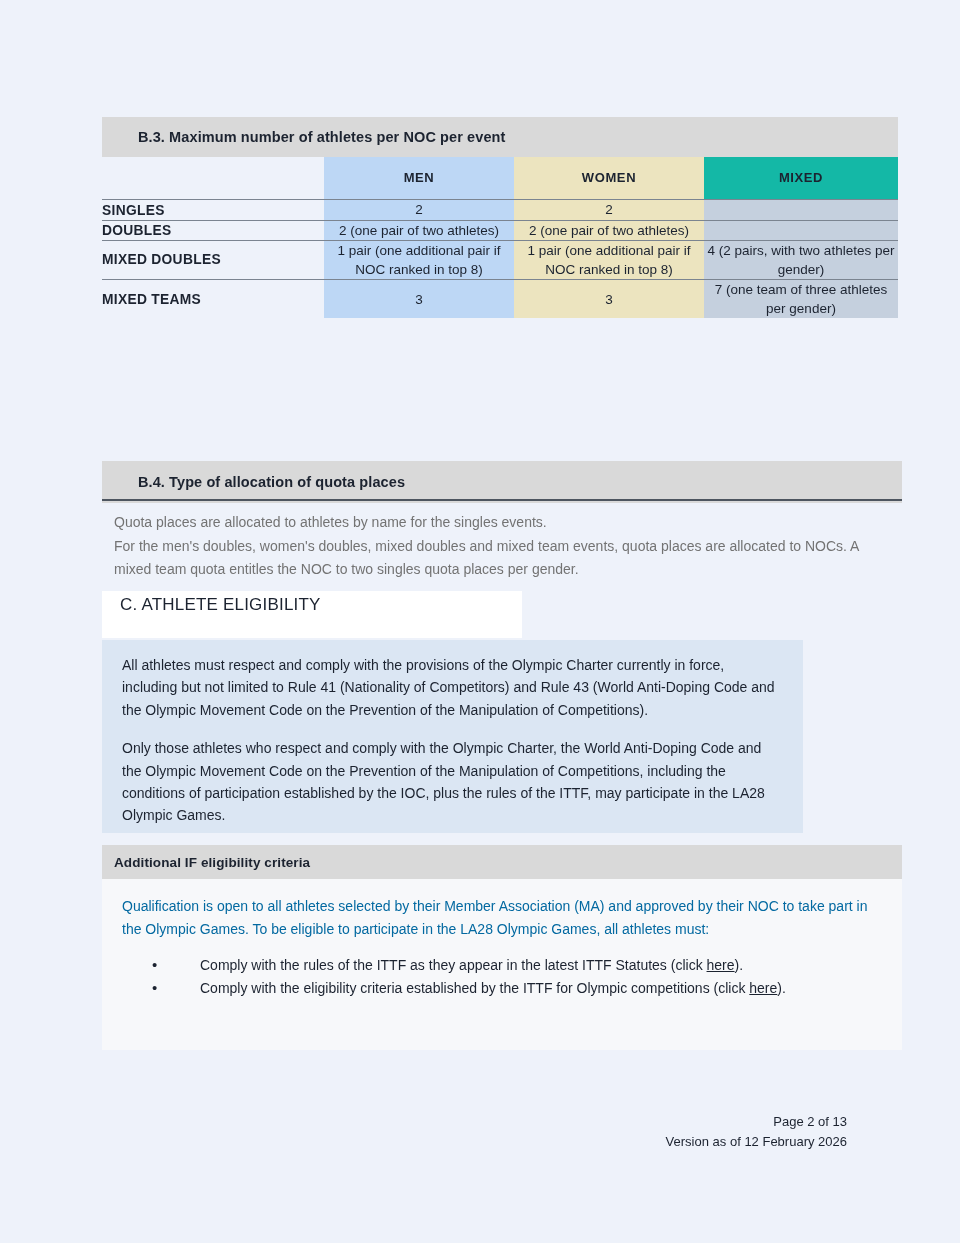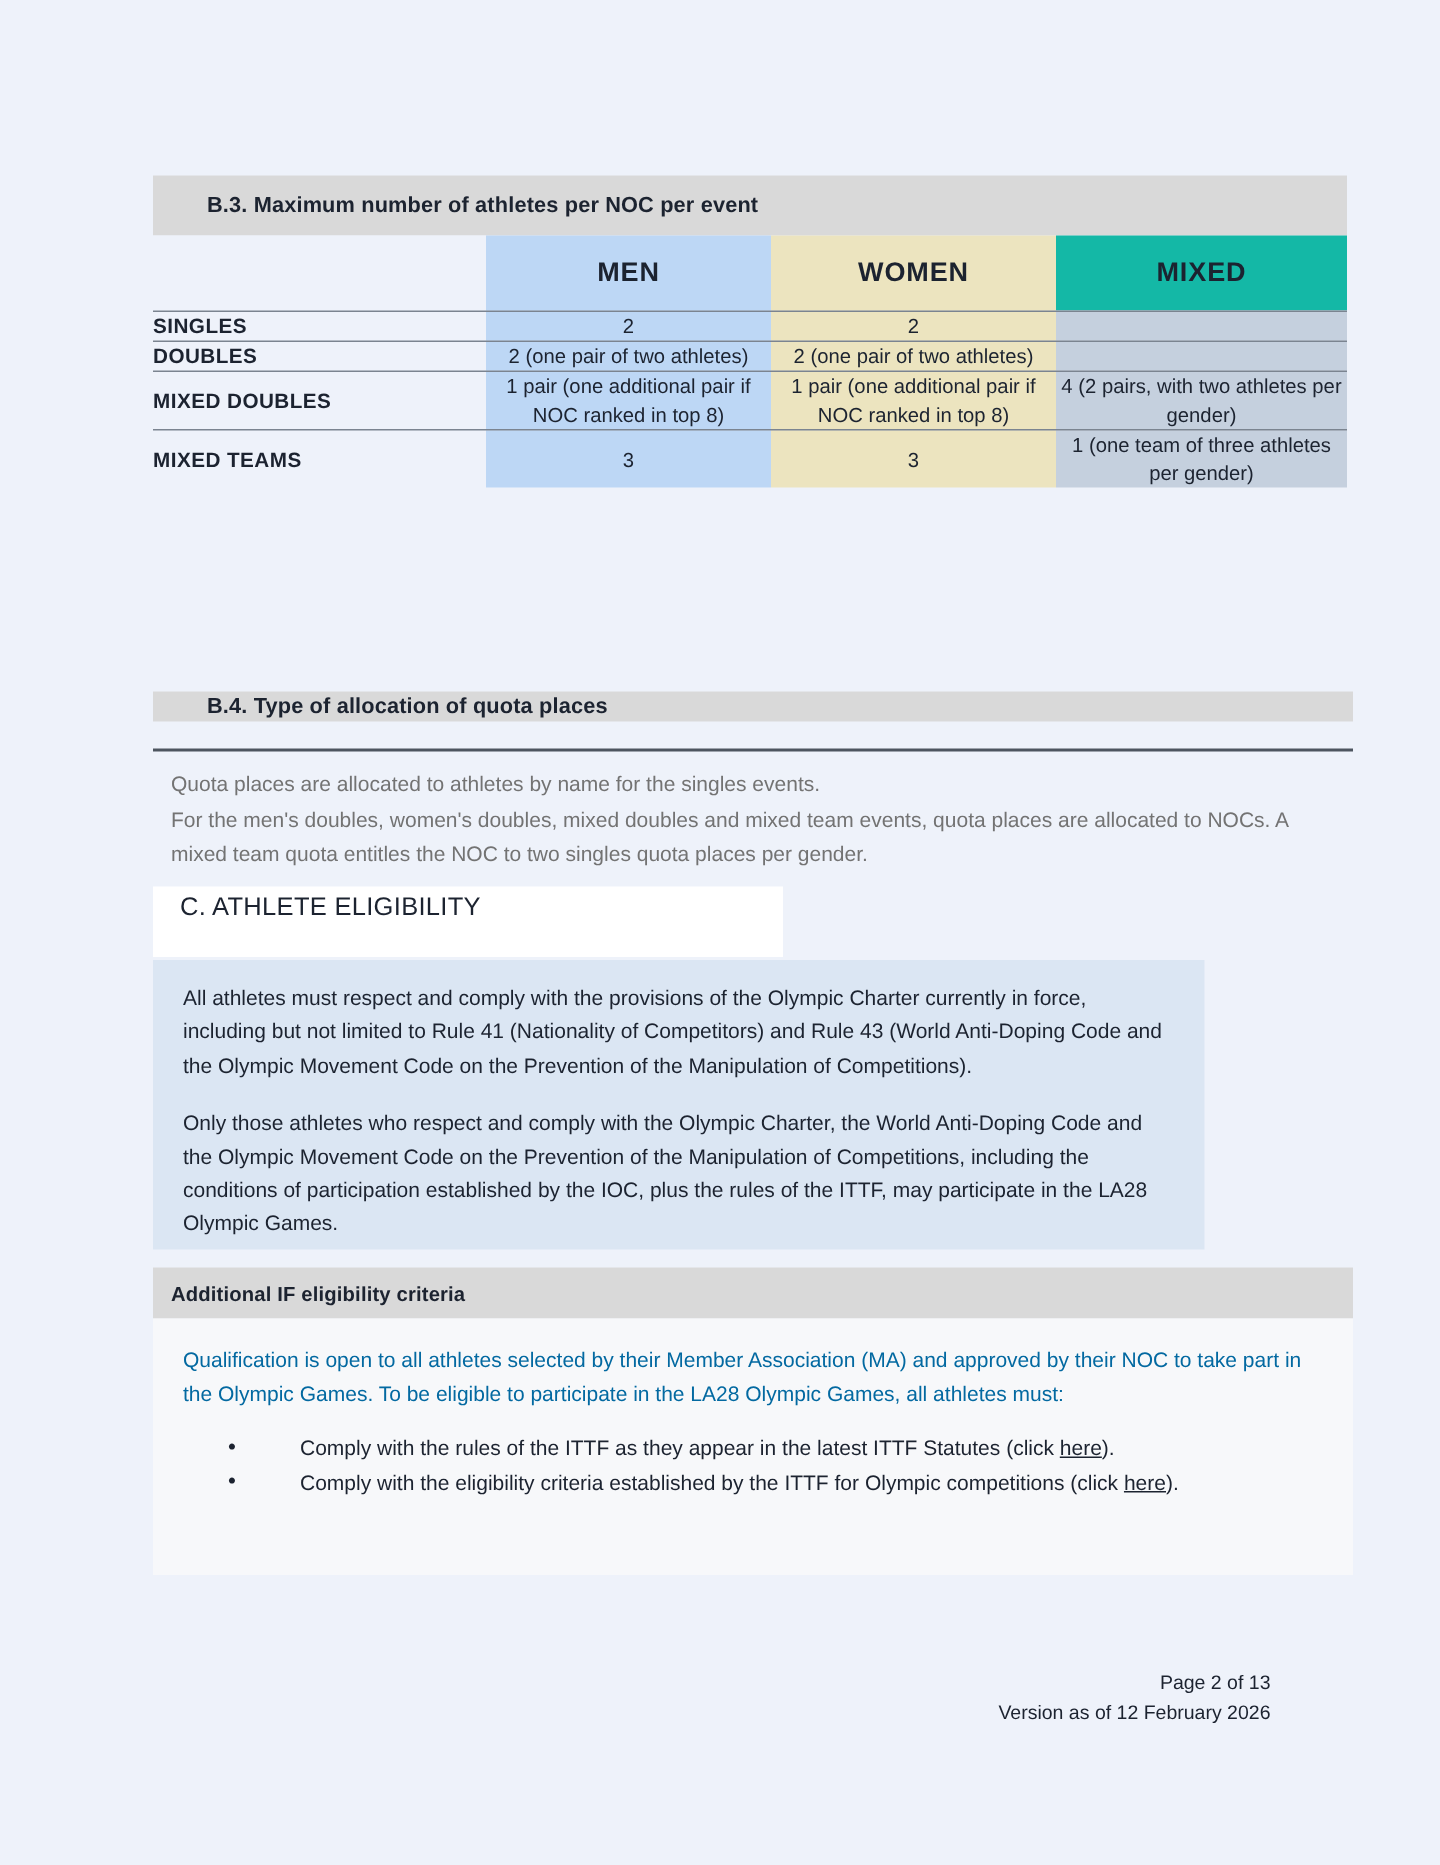--- a/index.html
+++ b/index.html
@@ -91,34 +91,34 @@
   .col-women { background: #ece4bf; }
   .col-mixed { background: #c5d0de; }
 
   .hd-men   { background: #bdd7f5; }
   .hd-women { background: #ece4bf; }
   .hd-mixed { background: #14b8a6; }
   .hd-blank { background: #eef2fa; }
 
   .hdr .cell {
     font-weight: bold;
-    font-size: 18px;
+    font-size: 13px;
     letter-spacing: .6px;
     padding-top: 12px;
     padding-bottom: 12px;
   }
 
   
   tr.rule > td { border-top: 1.6px solid #7b8490; }
   tr.rule-top > td { border-top: 1.6px solid #7b8490; }
 
   
   #b4-band {
     top: 461px;
-    height: 20px;
+    height: 42px;
     width: 800px;
   }
   #b4-rule {
     position: absolute;
     left: 102px;
     top: 499px;
     width: 800px;
     height: 2px;
     background: #4d555f;
   }
@@ -284,21 +284,21 @@
       <tr class="rule">
         <td class="rowlabel">MIXED DOUBLES</td>
         <td class="cell col-men">1 pair (one additional pair if NOC ranked in top 8)</td>
         <td class="cell col-women">1 pair (one additional pair if NOC ranked in top 8)</td>
         <td class="cell col-mixed">4 (2 pairs, with two athletes per gender)</td>
       </tr>
       <tr class="rule">
         <td class="rowlabel">MIXED TEAMS</td>
         <td class="cell col-men">3</td>
         <td class="cell col-women">3</td>
-        <td class="cell col-mixed">1 (one team of three athletes per gender)</td>
+        <td class="cell col-mixed">7 (one team of three athletes per gender)</td>
       </tr>
     </tbody>
   </table>
 
   <div class="band" id="b4-band">
     <span class="band-title">B.4. Type of allocation of quota places</span>
   </div>
   <div id="b4-rule"></div>
   <div id="b4-body">
     <p>Quota places are allocated to athletes by name for the singles events.</p>

